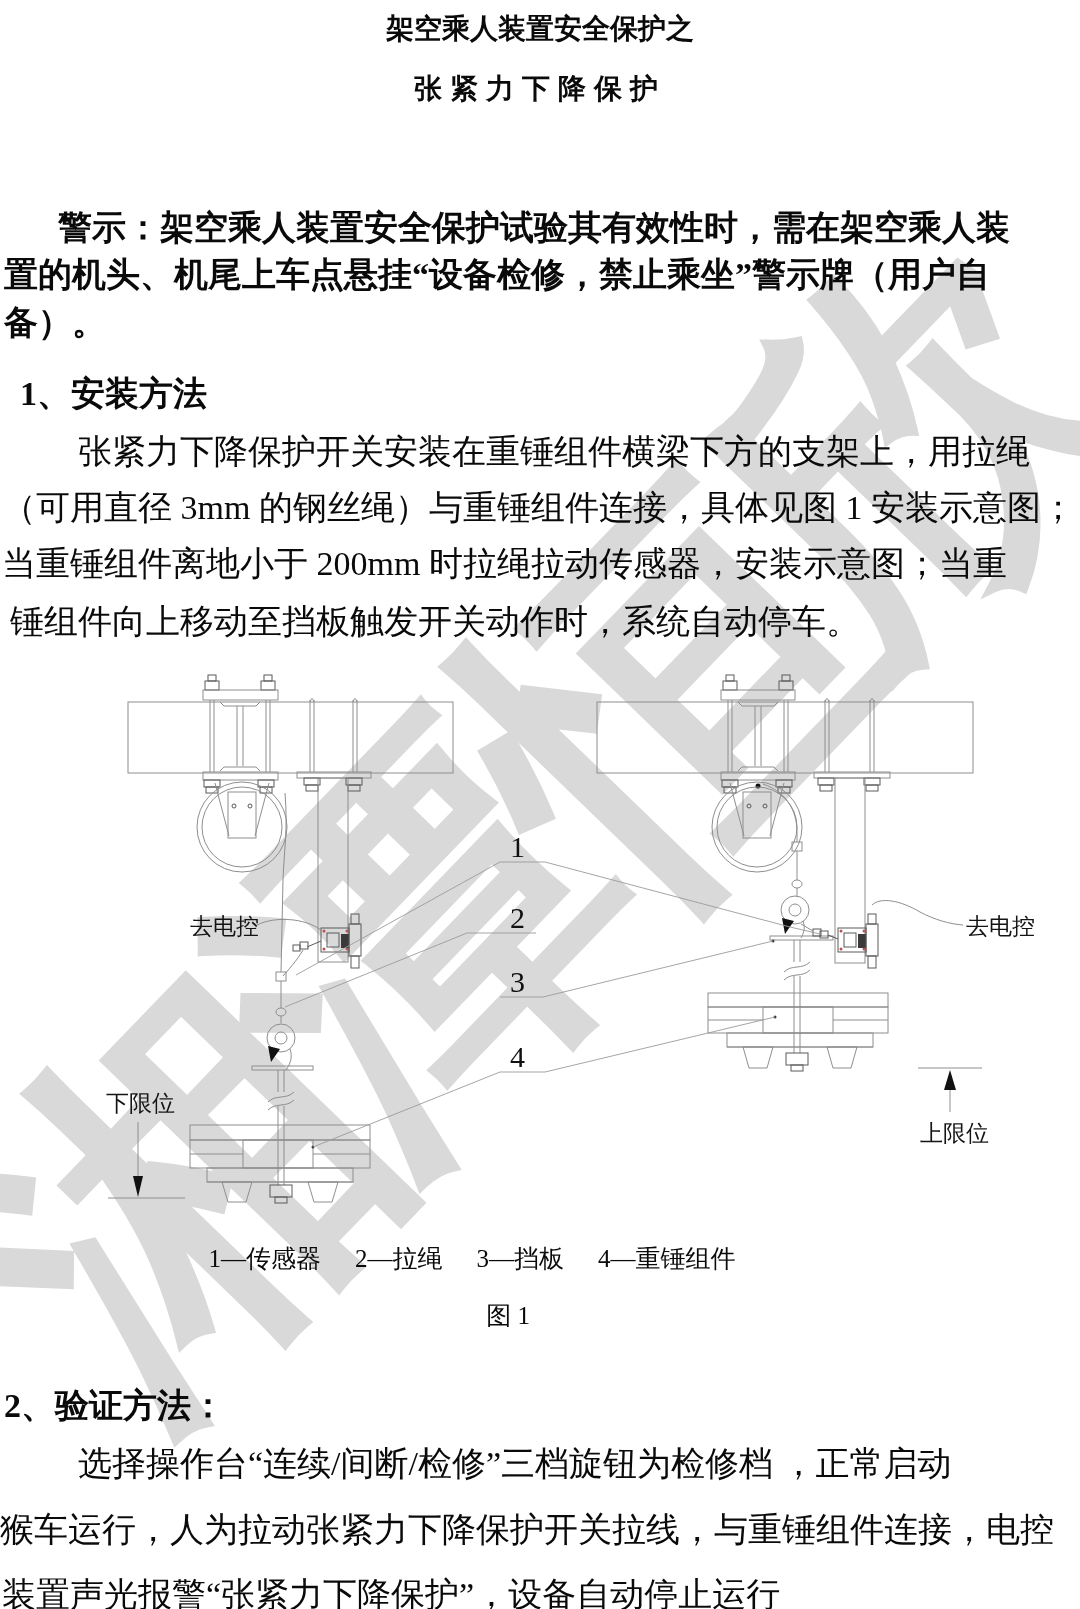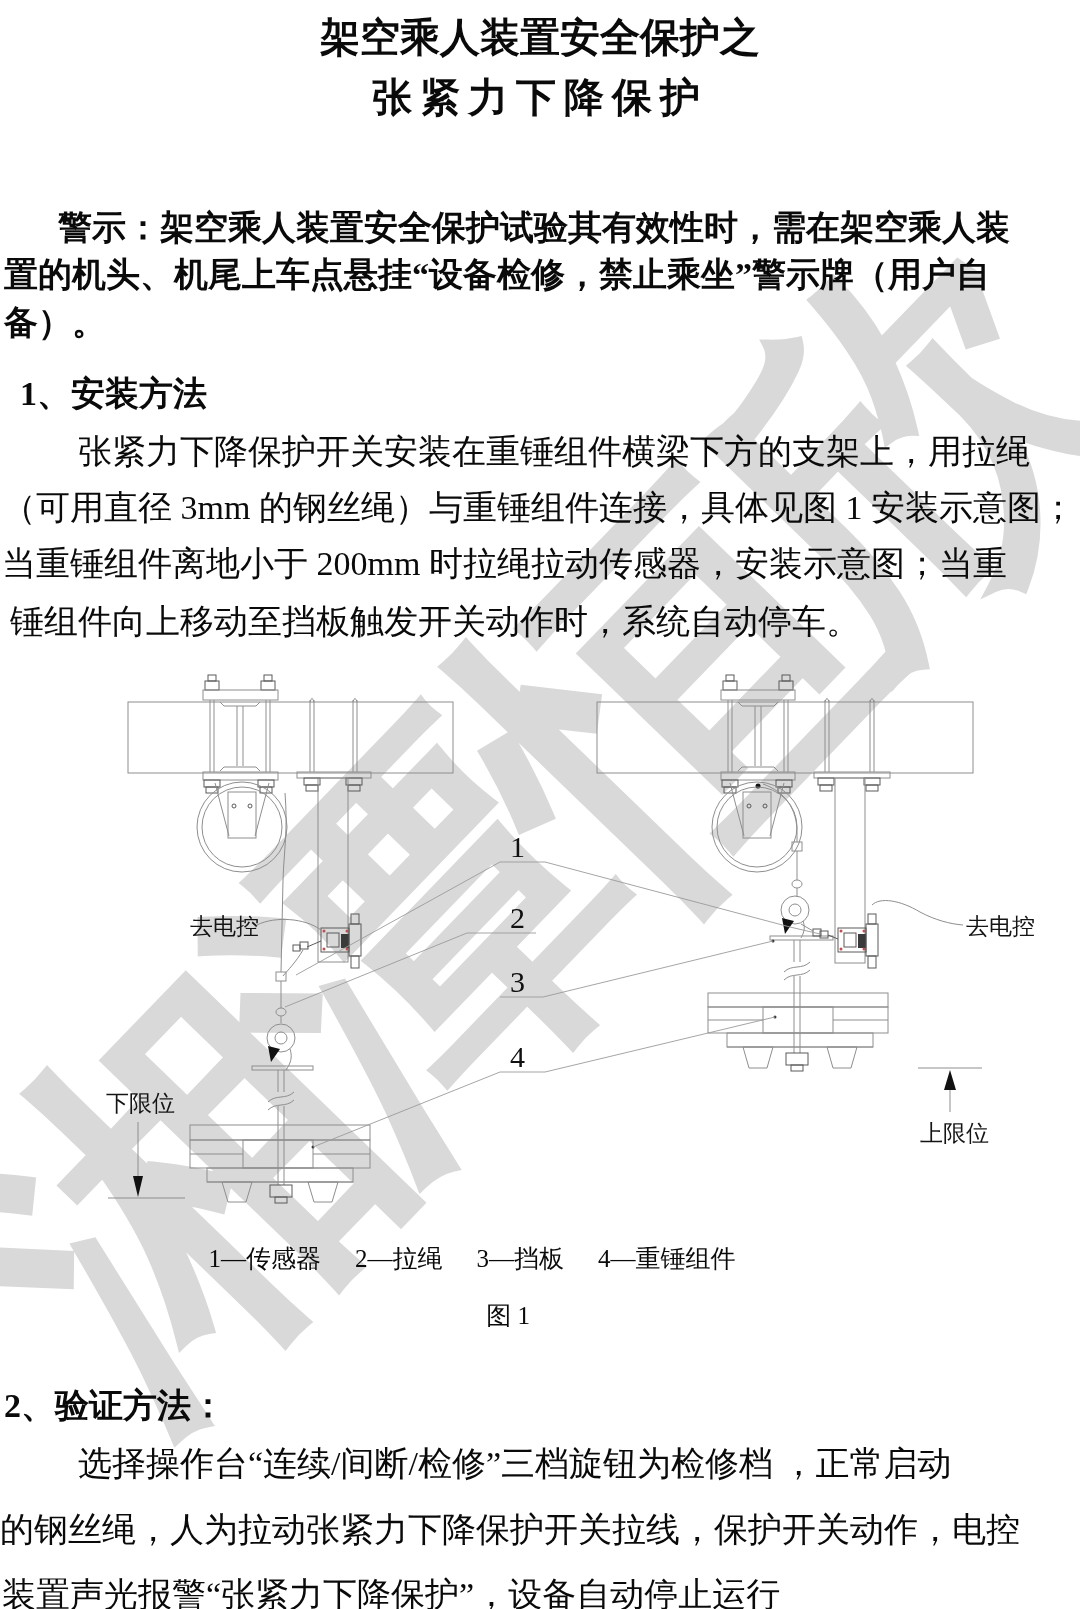--- a/index.html
+++ b/index.html
@@ -14,21 +14,21 @@
   .watermark {
     position:absolute; left:540px; top:830px;
     transform:translate(-50%,-50%) rotate(-46deg);
     font-size:380px; font-weight:bold;
     letter-spacing:-28px; white-space:nowrap;
     color:#d9d9d9; z-index:0;
     font-family:"Liberation Serif", serif;
   }
   .content { position:absolute; left:0; top:0; width:1080px; height:1609px; z-index:1; }
   .tline { position:absolute; white-space:nowrap; }
-  .title { width:1080px; text-align:center; font-weight:bold; font-size:40px; }
+  .title { width:1080px; text-align:center; font-weight:bold; font-size:28px; }
   .bold34 { font-size:34px; font-weight:bold; }
   .reg34 { font-size:34px; }
   .legend-row {
     position:absolute; top:1242px; left:0; width:944px;
     display:flex; justify-content:center; gap:34px;
     font-size:25px;
   }
   .caption { position:absolute; top:1299px; left:0; width:1016px; text-align:center; font-size:25px; }
   svg.fig { position:absolute; left:0; top:650px; z-index:1; }
   .s  { stroke:#8e8e8e; fill:none; stroke-width:1; }
@@ -341,17 +341,17 @@
     <span>3—挡板</span>
     <span>4—重锤组件</span>
   </div>
 
   <div class="caption">图 1</div>
 
   <div class="tline bold34" style="top:1383px; left:4px;">2、验证方法：</div>
 
   <div>
     <div class="tline reg34" style="top:1441px; left:78px;">选择操作台“连续/间断/检修”三档旋钮为检修档 ，正常启动</div>
-    <div class="tline reg34" style="top:1507px; left:0px;">的钢丝绳，人为拉动张紧力下降保护开关拉线，保护开关动作，电控</div>
+    <div class="tline reg34" style="top:1507px; left:0px;">猴车运行，人为拉动张紧力下降保护开关拉线，与重锤组件连接，电控</div>
     <div class="tline reg34" style="top:1572px; left:2px;">装置声光报警“张紧力下降保护”，设备自动停止运行</div>
   </div>
 
 </div>
 
 </body></html>

